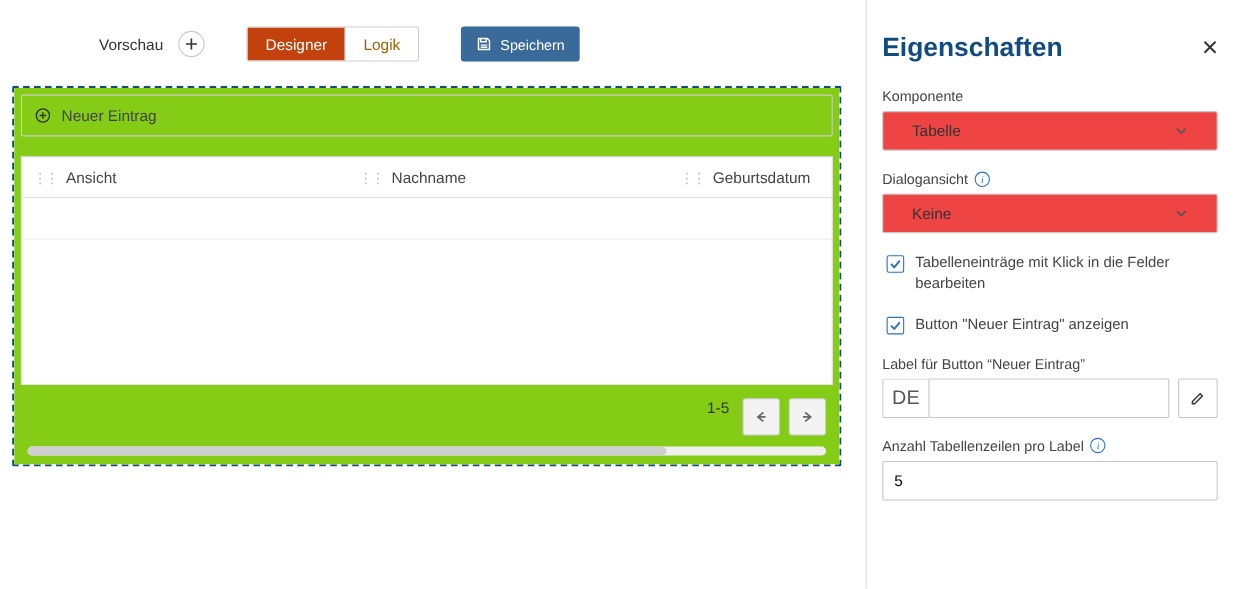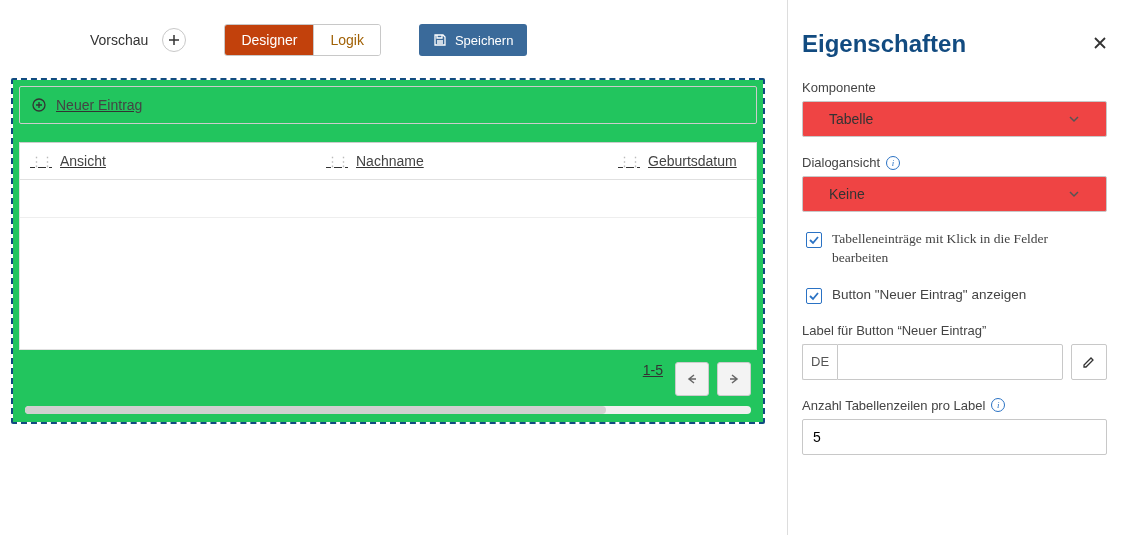--- a/index.html
+++ b/index.html
@@ -111,23 +111,22 @@
     background-position: 0 0;
     padding: 0;
   }
   .selected-frame {
     border: 2px dashed #124b80;
     border-radius: 2px;
     background: #fff;
   }
   .table-frame {
     margin: 0;
-    background: #22c55e;
+    background: #84cc16;
     padding: 6px 6px 2px 6px;
-    text-decoration: underline;
   }
   .new-entry-bar {
     border: 1px solid #ccc;
     border-radius: 2px;
     height: 38px;
     display: flex;
     align-items: center;
     padding: 0 12px;
     gap: 10px;
     color: #444;
@@ -231,21 +230,21 @@
   }
   .cbx svg { width:10px;height:10px; }
   .checkbox-label { font-size:13.5px; color:#444; line-height:1.4; }
   .label-input-row {
     display:flex; gap:8px; align-items:stretch;
   }
   .prefix {
     border:1px solid #c8c8c8; border-right:none;
     border-radius:2px 0 0 2px;
     display:flex;align-items:center;padding:0 8px;
-    font-size:13px;color:#555;background:#fff;
+    font-size:18px;color:#555;background:#fff;
     height:36px;
   }
   .text-input {
     flex:1; height:36px;
     border:1px solid #c8c8c8; border-radius:0 2px 2px 0;
     padding:0 8px; font-size:14px;
   }
   .edit-btn {
     width:36px;height:36px;border:1px solid #c8c8c8;border-radius:2px;
     background:#fff;display:flex;align-items:center;justify-content:center;cursor:pointer;
@@ -358,21 +357,21 @@
       <span class="info-icon">i</span>
     </div>
     <div class="select">
       <span>Keine</span>
       <svg class="chev" viewBox="0 0 12 12">
           <path d="M2 4 L6 8 L10 4" fill="none" stroke="#555" stroke-width="1.5"></path>
         </svg>
     </div>
   </div>
 
-  <div class="checkbox-row" style="margin-top:8px;font-family:Liberation Serif, serif;">
+  <div class="checkbox-row" style="margin-top:8px;">
     <div class="cbx">
       <svg viewBox="0 0 10 10">
           <path d="M1 5 L4 8 L9 2" fill="none" stroke="#2a72c4" stroke-width="1.8"></path>
         </svg>
     </div>
     <div class="checkbox-label">Tabelleneinträge mit Klick in die Felder bearbeiten</div>
   </div>
 
   <div class="checkbox-row">
     <div class="cbx">

